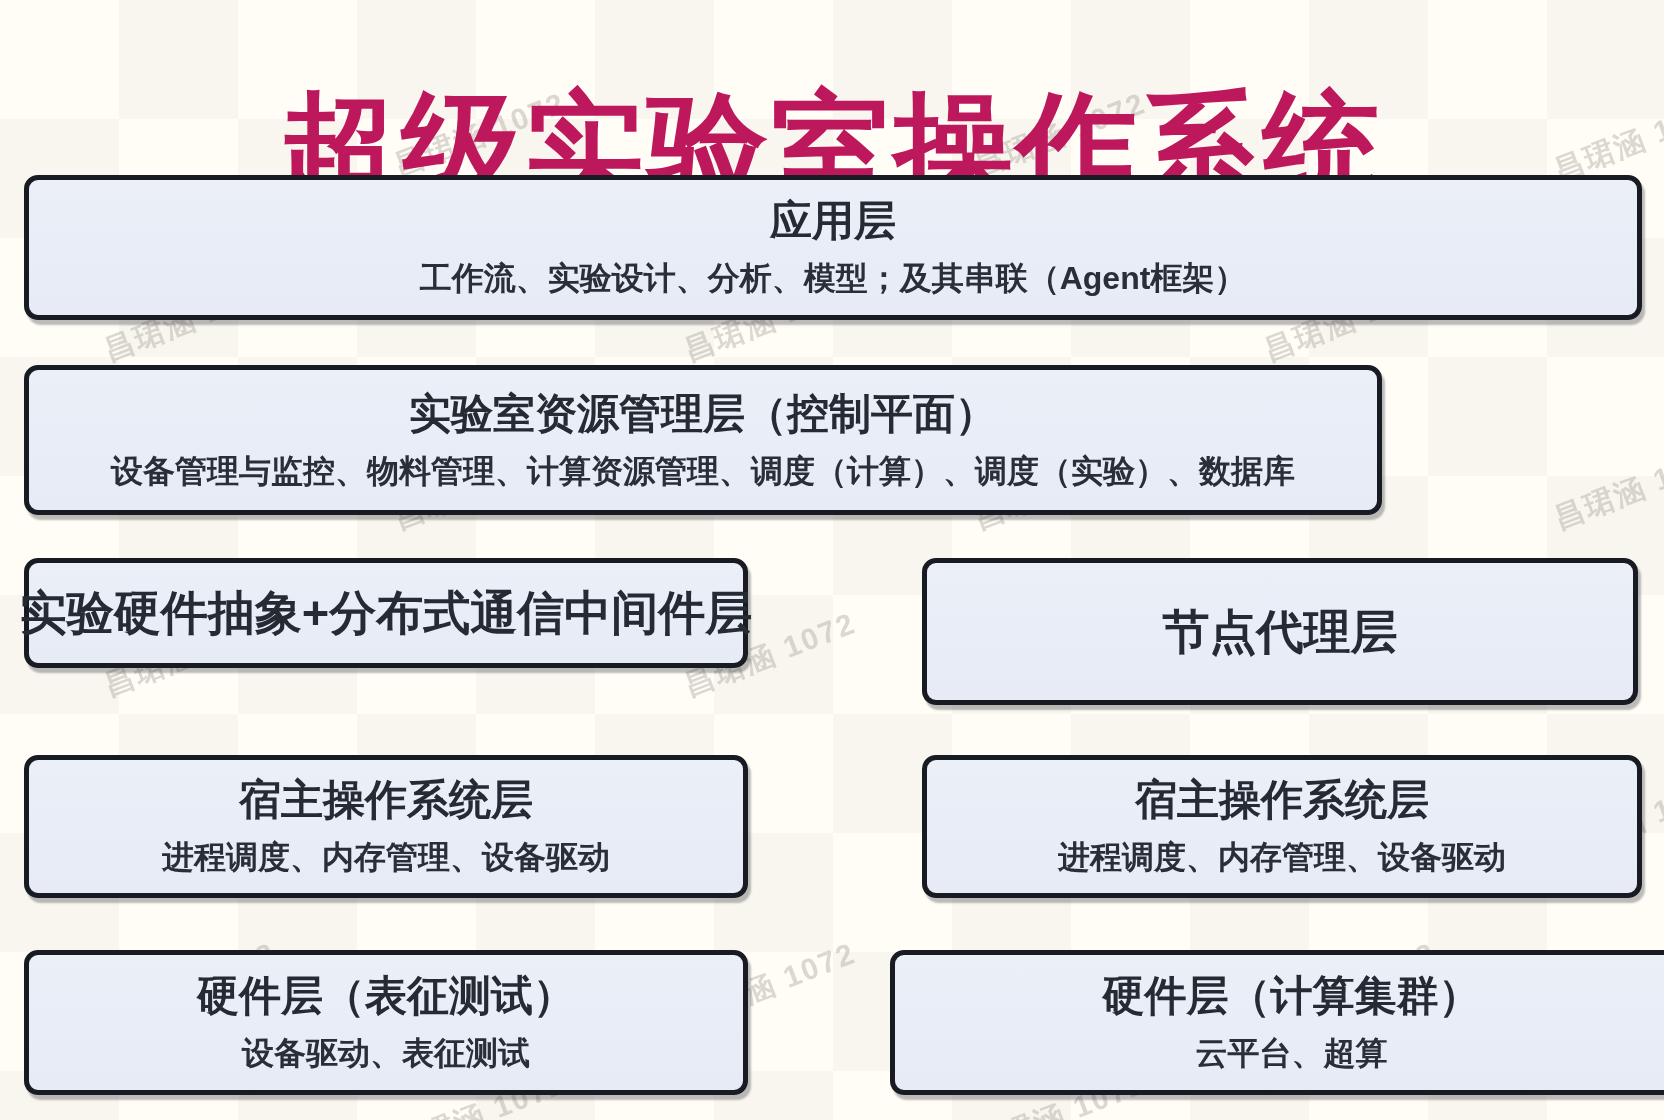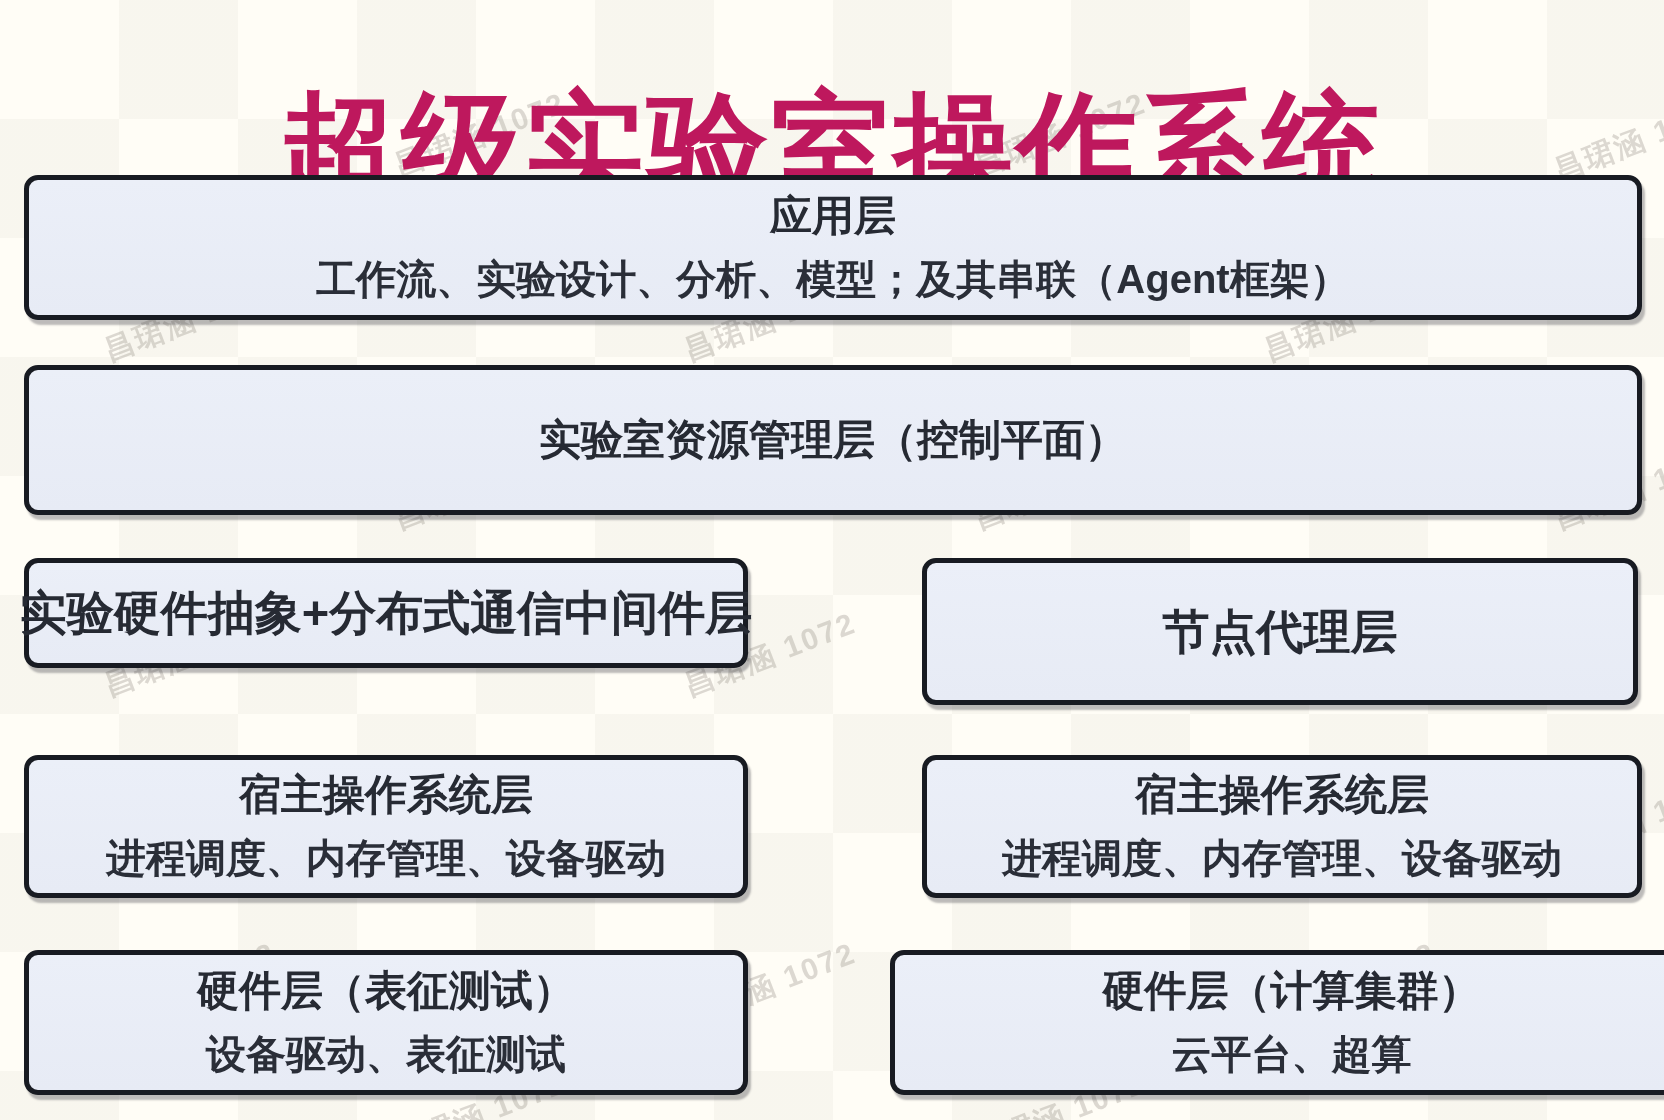--- a/index.html
+++ b/index.html
@@ -53,30 +53,30 @@
     font-size: 42px;
     font-weight: 800;
     line-height: 1.1;
     color: #262a33;
     white-space: nowrap;
   }
   .layer-title.xl {
     font-size: 47px;
   }
   .layer-subtitle {
-    font-size: 40px;
+    font-size: 32px;
     font-weight: 700;
     line-height: 1.15;
     color: #2a2e38;
     white-space: nowrap;
   }
 
   
   #box-app      { left: 24px;  top: 175px; width: 1618px; height: 145px; }
-  #box-res      { left: 24px;  top: 365px; width: 1618px; height: 150px; }
+  #box-res      { left: 24px;  top: 365px; width: 1358px; height: 150px; }
   #box-hal      { left: 24px;  top: 558px; width: 724px;  height: 110px; }
   #box-agent    { left: 922px; top: 558px; width: 716px;  height: 147px; }
   #box-host-l   { left: 24px;  top: 755px; width: 724px;  height: 143px; }
   #box-host-r   { left: 922px; top: 755px; width: 720px;  height: 143px; }
   #box-hw-lab   { left: 24px;  top: 950px; width: 724px;  height: 145px; }
   #box-hw-comp  { left: 890px; top: 950px; width: 803px;  height: 145px; }
 
   #watermarks {
     position: absolute;
     inset: 0;
@@ -121,20 +121,21 @@
 
 <h1 class="page-title">超级实验室操作系统</h1>
 
 <div id="box-app" class="layer-box">
   <div class="layer-title">应用层</div>
   <div class="layer-subtitle">工作流、实验设计、分析、模型；及其串联（Agent框架）</div>
 </div>
 
 <div id="box-res" class="layer-box">
   <div class="layer-title">实验室资源管理层（控制平面）</div>
+  <div class="layer-subtitle">设备管理与监控、物料管理、计算资源管理、调度（计算）、调度（实验）、数据库</div>
 </div>
 
 <div id="box-hal" class="layer-box">
   <div class="layer-title xl">实验硬件抽象+分布式通信中间件层</div>
 </div>
 
 <div id="box-agent" class="layer-box">
   <div class="layer-title xl">节点代理层</div>
 </div>
 

